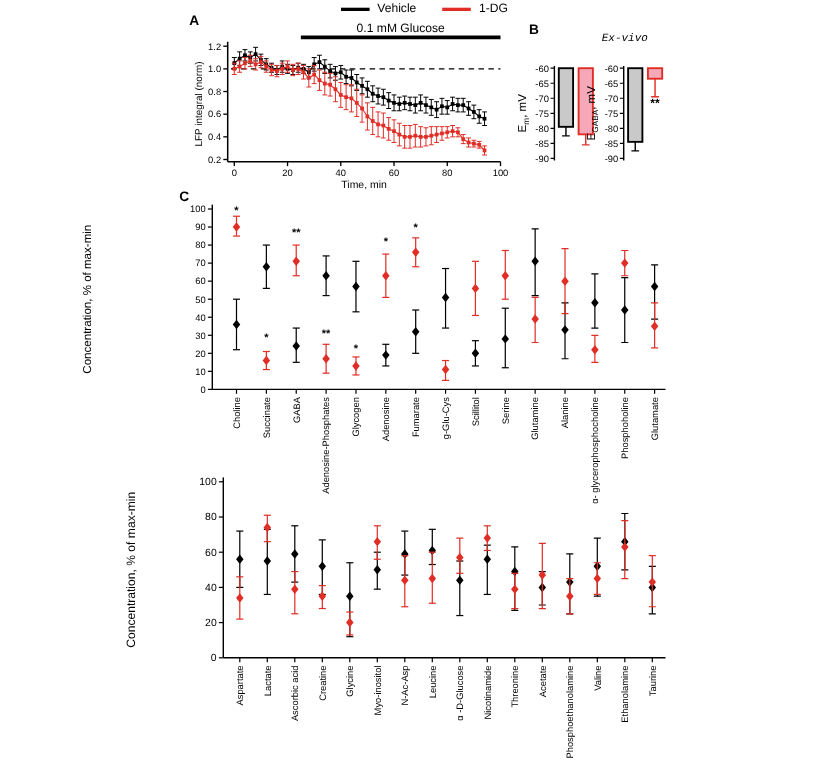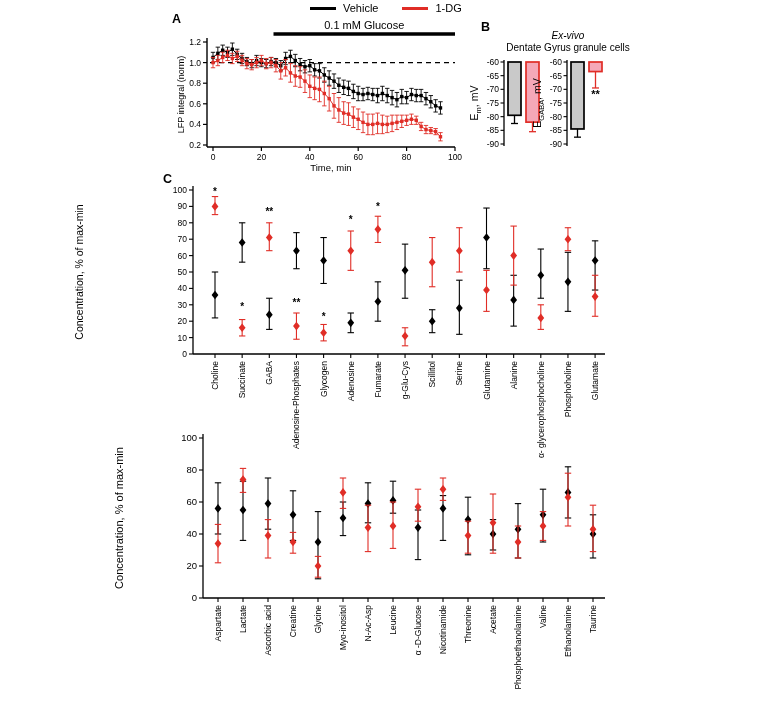--- a/index.html
+++ b/index.html
@@ -5,21 +5,21 @@
   html,body{margin:0;padding:0;background:#fff;}
   #fig{position:relative;width:694px;height:705px;background:#ffffff;
        font-family:"Liberation Sans",sans-serif;color:#000;overflow:hidden;}
   #fig svg{position:absolute;overflow:visible;}
   #fig svg text{font-family:"Liberation Sans",sans-serif;fill:#000;}
   .plabel{position:absolute;font-weight:bold;font-size:12.5px;}
   .legend{position:absolute;left:310px;top:2px;display:flex;gap:24px;align-items:center;font-size:11px;}
   .litem{display:flex;align-items:center;}
   .lline{display:inline-block;width:26px;height:3px;margin-right:7px;}
   .btitle{position:absolute;left:468px;width:200px;text-align:center;font-size:10px;line-height:11px;}
-  .btitle.i{font-style:italic;}
+  .btitle.i{font-style:italic;font-family:Liberation Mono, monospace;}
 </style>
 </head>
 <body>
 
 <div id="fig">
 
   <div class="legend">
     <div class="litem">
       <span class="lline" style="background: rgb(0, 0, 0);"></span>
       <span>Vehicle</span>
@@ -28,21 +28,20 @@
       <span class="lline" style="background: rgb(224, 45, 38);"></span>
       <span>1-DG</span>
     </div>
   </div>
 
   <div class="plabel" style="left:172px;top:12px">A</div>
   <div class="plabel" style="left:481px;top:20px">B</div>
   <div class="plabel" style="left:163px;top:172px">C</div>
 
   <div class="btitle i" style="top:30px">Ex-vivo</div>
-  <div class="btitle" style="top:42px">Dentate Gyrus granule cells</div>
 
   <svg id="svgA" style="left:170px;top:0" width="300" height="170">
       <g>
         <line x1="37" y1="38" x2="37" y2="147" stroke="#000" stroke-width="1.4"></line>
         <line x1="37" y1="147" x2="285" y2="147" stroke="#000" stroke-width="1.4"></line>
         <line x1="33" y1="145" x2="37" y2="145" stroke="#000" stroke-width="1.2"></line>
         <text x="31" y="148" text-anchor="end" font-size="8.5">0.2</text>
         <line x1="33" y1="124.4" x2="37" y2="124.4" stroke="#000" stroke-width="1.2"></line>
         <text x="31" y="127.4" text-anchor="end" font-size="8.5">0.4</text>
         <line x1="33" y1="103.80000000000001" x2="37" y2="103.80000000000001" stroke="#000" stroke-width="1.2"></line>

